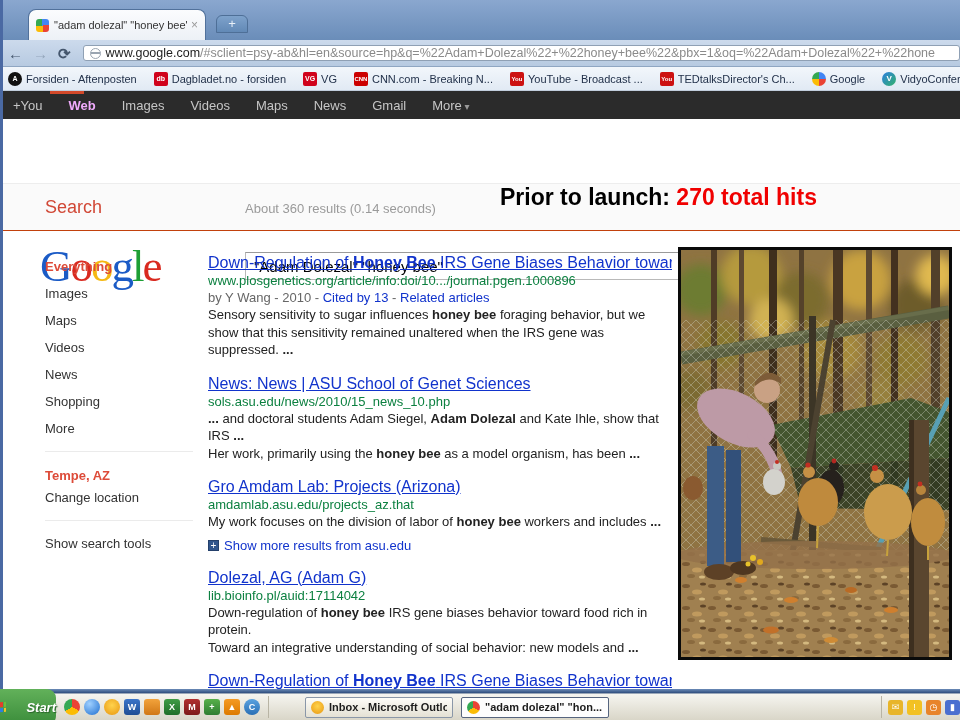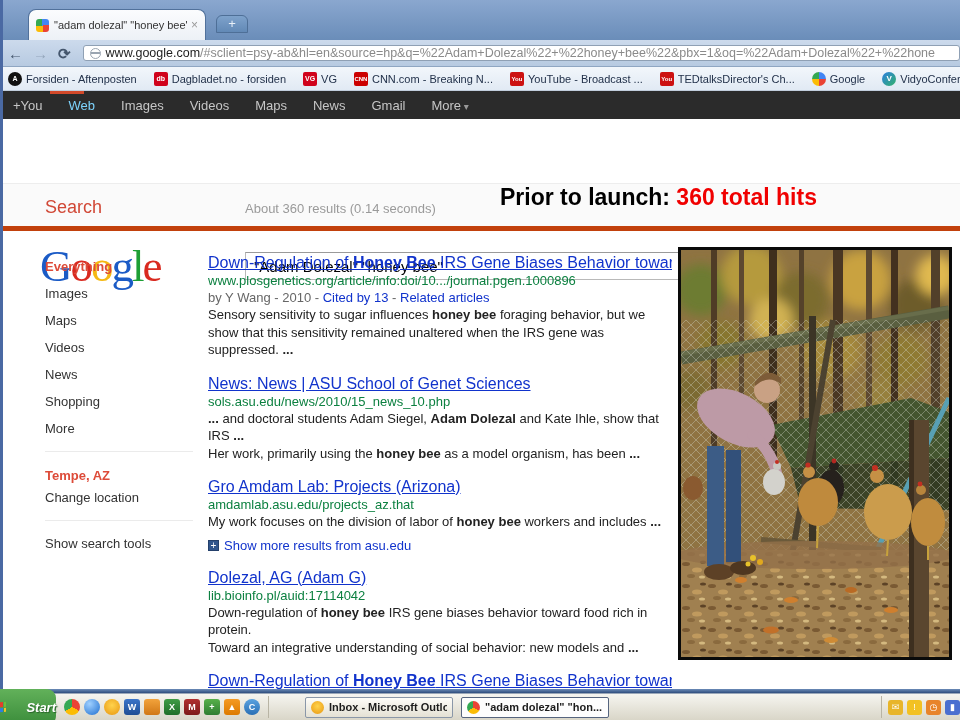--- a/index.html
+++ b/index.html
@@ -54,39 +54,39 @@
   .fav-cnn { background:#cc0000; font-size:6px; }
   .fav-youtube { background:#cc1111; font-size:6px; }
   .fav-google { background:conic-gradient(#4285f4 0 25%, #ea4335 0 50%, #fbbc05 0 75%, #34a853 0); border-radius:50%; }
   .fav-vidyo { background:linear-gradient(135deg,#2b7de0,#35b36b); border-radius:50%; font-size:8px; }
 
   
   #gnavbar { position:absolute; top:91px; left:0; width:960px; height:28px; background:#2b2b2b;
              display:flex; align-items:center; font-size:13px; color:#c6c6c6; }
   #nav-indicator { position:absolute; top:0; left:50px; width:34px; height:3px; background:#d2492a; }
   .gnav-item { padding:0 13px; }
-  .gnav-item.active { color:#7dd3fc; font-weight:normal; }
+  .gnav-item.active { color:#f0abfc; font-weight:bold; }
   .gnav-item.caret::after { content:" ▾"; font-size:10px; color:#999; }
 
   
   #searchband { position:absolute; top:119px; left:0; width:960px; height:64px; background:#fff; }
   #glogo { position:absolute; left:40px; top:121px; font-family:"Liberation Serif", serif;
            font-size:45px; letter-spacing:-2px; }
   #searchbox { position:absolute; left:245px; top:133px; width:460px; height:28px;
                border:1px solid #b9b9b9; border-top-color:#9a9a9a; background:#fff; }
   #searchbox input { width:100%; height:100%; border:none; outline:none; font-size:15px;
                      font-family:"Liberation Sans",sans-serif; padding:0 28px 0 8px; color:#000; }
   #mic { position:absolute; left:686px; top:138px; }
   #searchbtn { position:absolute; left:727px; top:133px; width:64px; height:29px;
                background:linear-gradient(#5d97f6,#4285f4); border:1px solid #3079ed; border-radius:2px;
                display:flex; align-items:center; justify-content:center; }
 
   
   #resultsheader { position:absolute; top:183px; left:0; width:960px; height:48px;
-                   background:#fafafa; border-top:1px solid #ededed; border-bottom:5px solid #c2410c; }
+                   background:#fafafa; border-top:1px solid #ededed; border-bottom:1px solid #c2410c; }
   #mode-label { position:absolute; left:45px; top:13px; font-size:18px; color:#d14836; }
   #stats { position:absolute; left:245px; top:17px; font-size:13px; color:#9a9a9a; }
   #annotation { position:absolute; left:500px; top:184px; font-size:23px; font-weight:bold;
                 color:#000; z-index:20; white-space:nowrap; }
   #annotation .hl { color:#f00000; }
 
   
   #sidebar { position:absolute; left:45px; top:260px; width:150px; font-size:13px; color:#333; }
   .sb-item { margin-bottom:14px; line-height:13px; }
   .sb-item.active { color:#dd4b39; font-weight:bold; }
@@ -227,21 +227,21 @@
         <line x1="9.8" y1="9.8" x2="14" y2="14" stroke="#fff" stroke-width="2.4"></line>
       </svg>
   </div>
 </div>
 
 <div id="resultsheader">
   <span id="mode-label">Search</span>
   <span id="stats">About 360 results (0.14 seconds)</span>
 </div>
 
-<div id="annotation"><span>Prior to launch: </span><span class="hl" style="color: rgb(240, 0, 0);">360 total hits</span></div>
+<div id="annotation"><span>Prior to launch: </span><span class="hl" style="color: rgb(240, 0, 0);">270 total hits</span></div>
 
 <div id="sidebar">
     <div class="sb-item active">Everything</div>
     <div class="sb-item">Images</div>
     <div class="sb-item">Maps</div>
     <div class="sb-item">Videos</div>
     <div class="sb-item">News</div>
     <div class="sb-item">Shopping</div>
     <div class="sb-item">More</div>
     <div class="sb-divider"></div>

